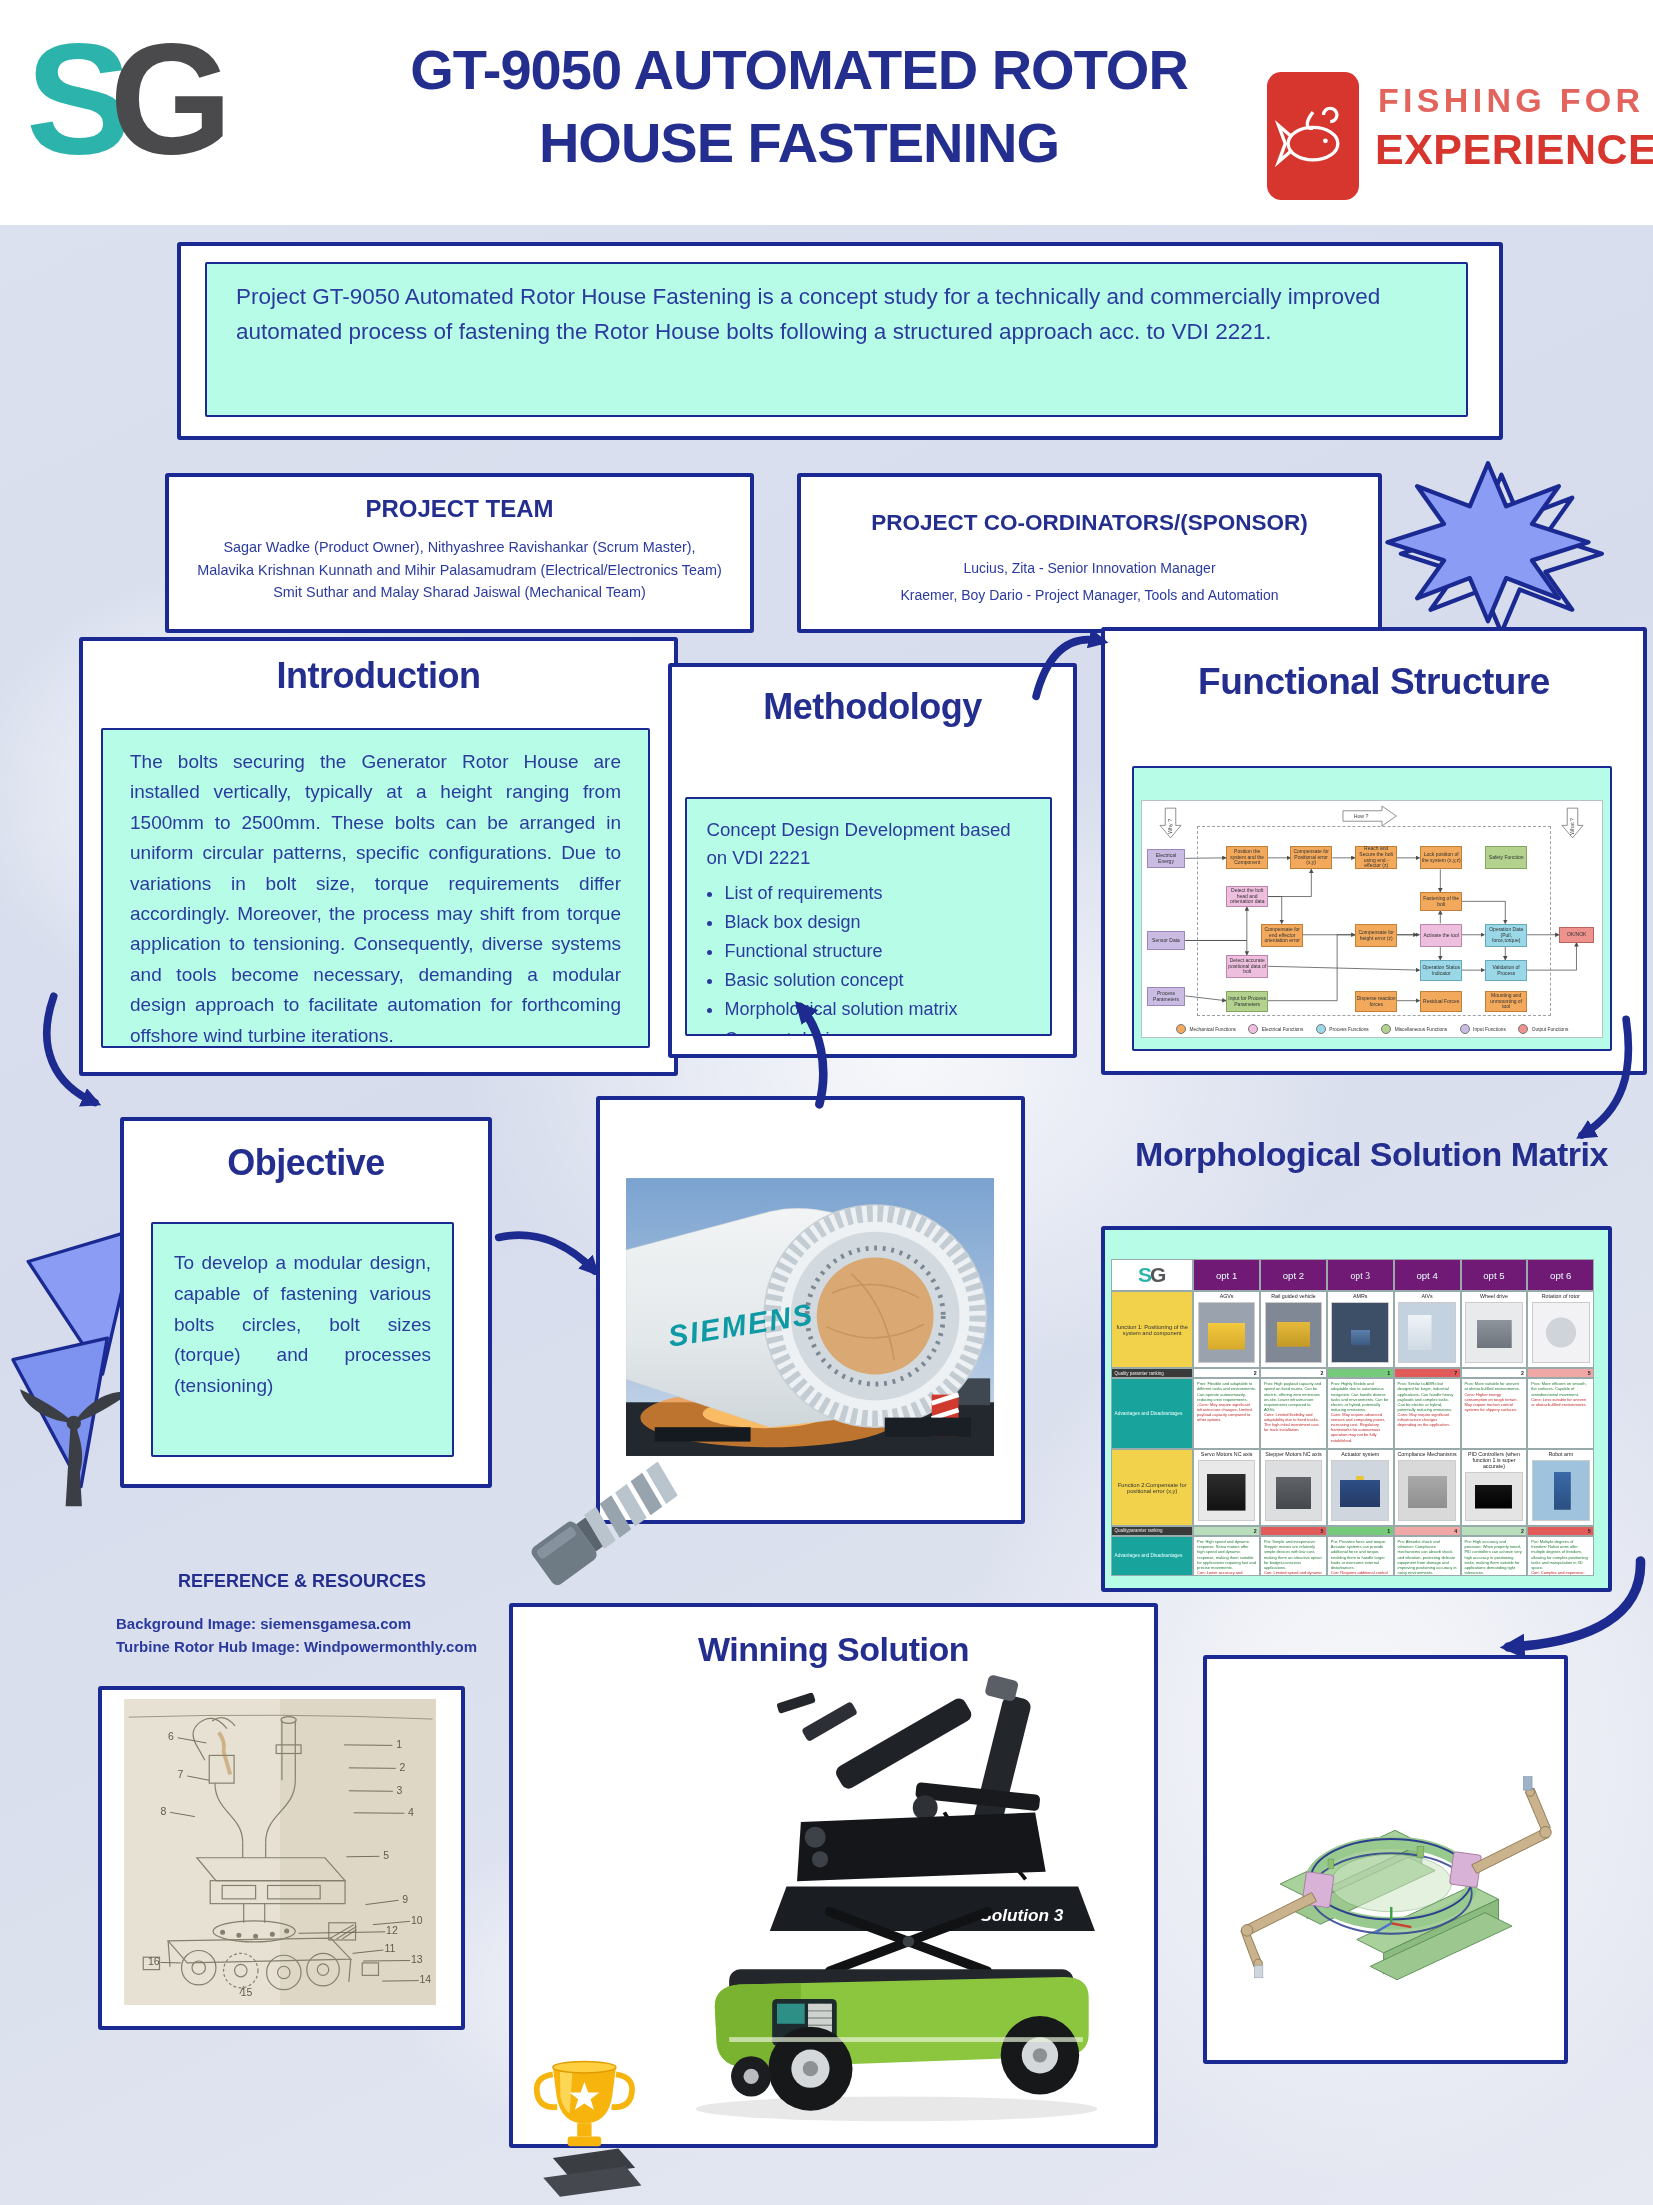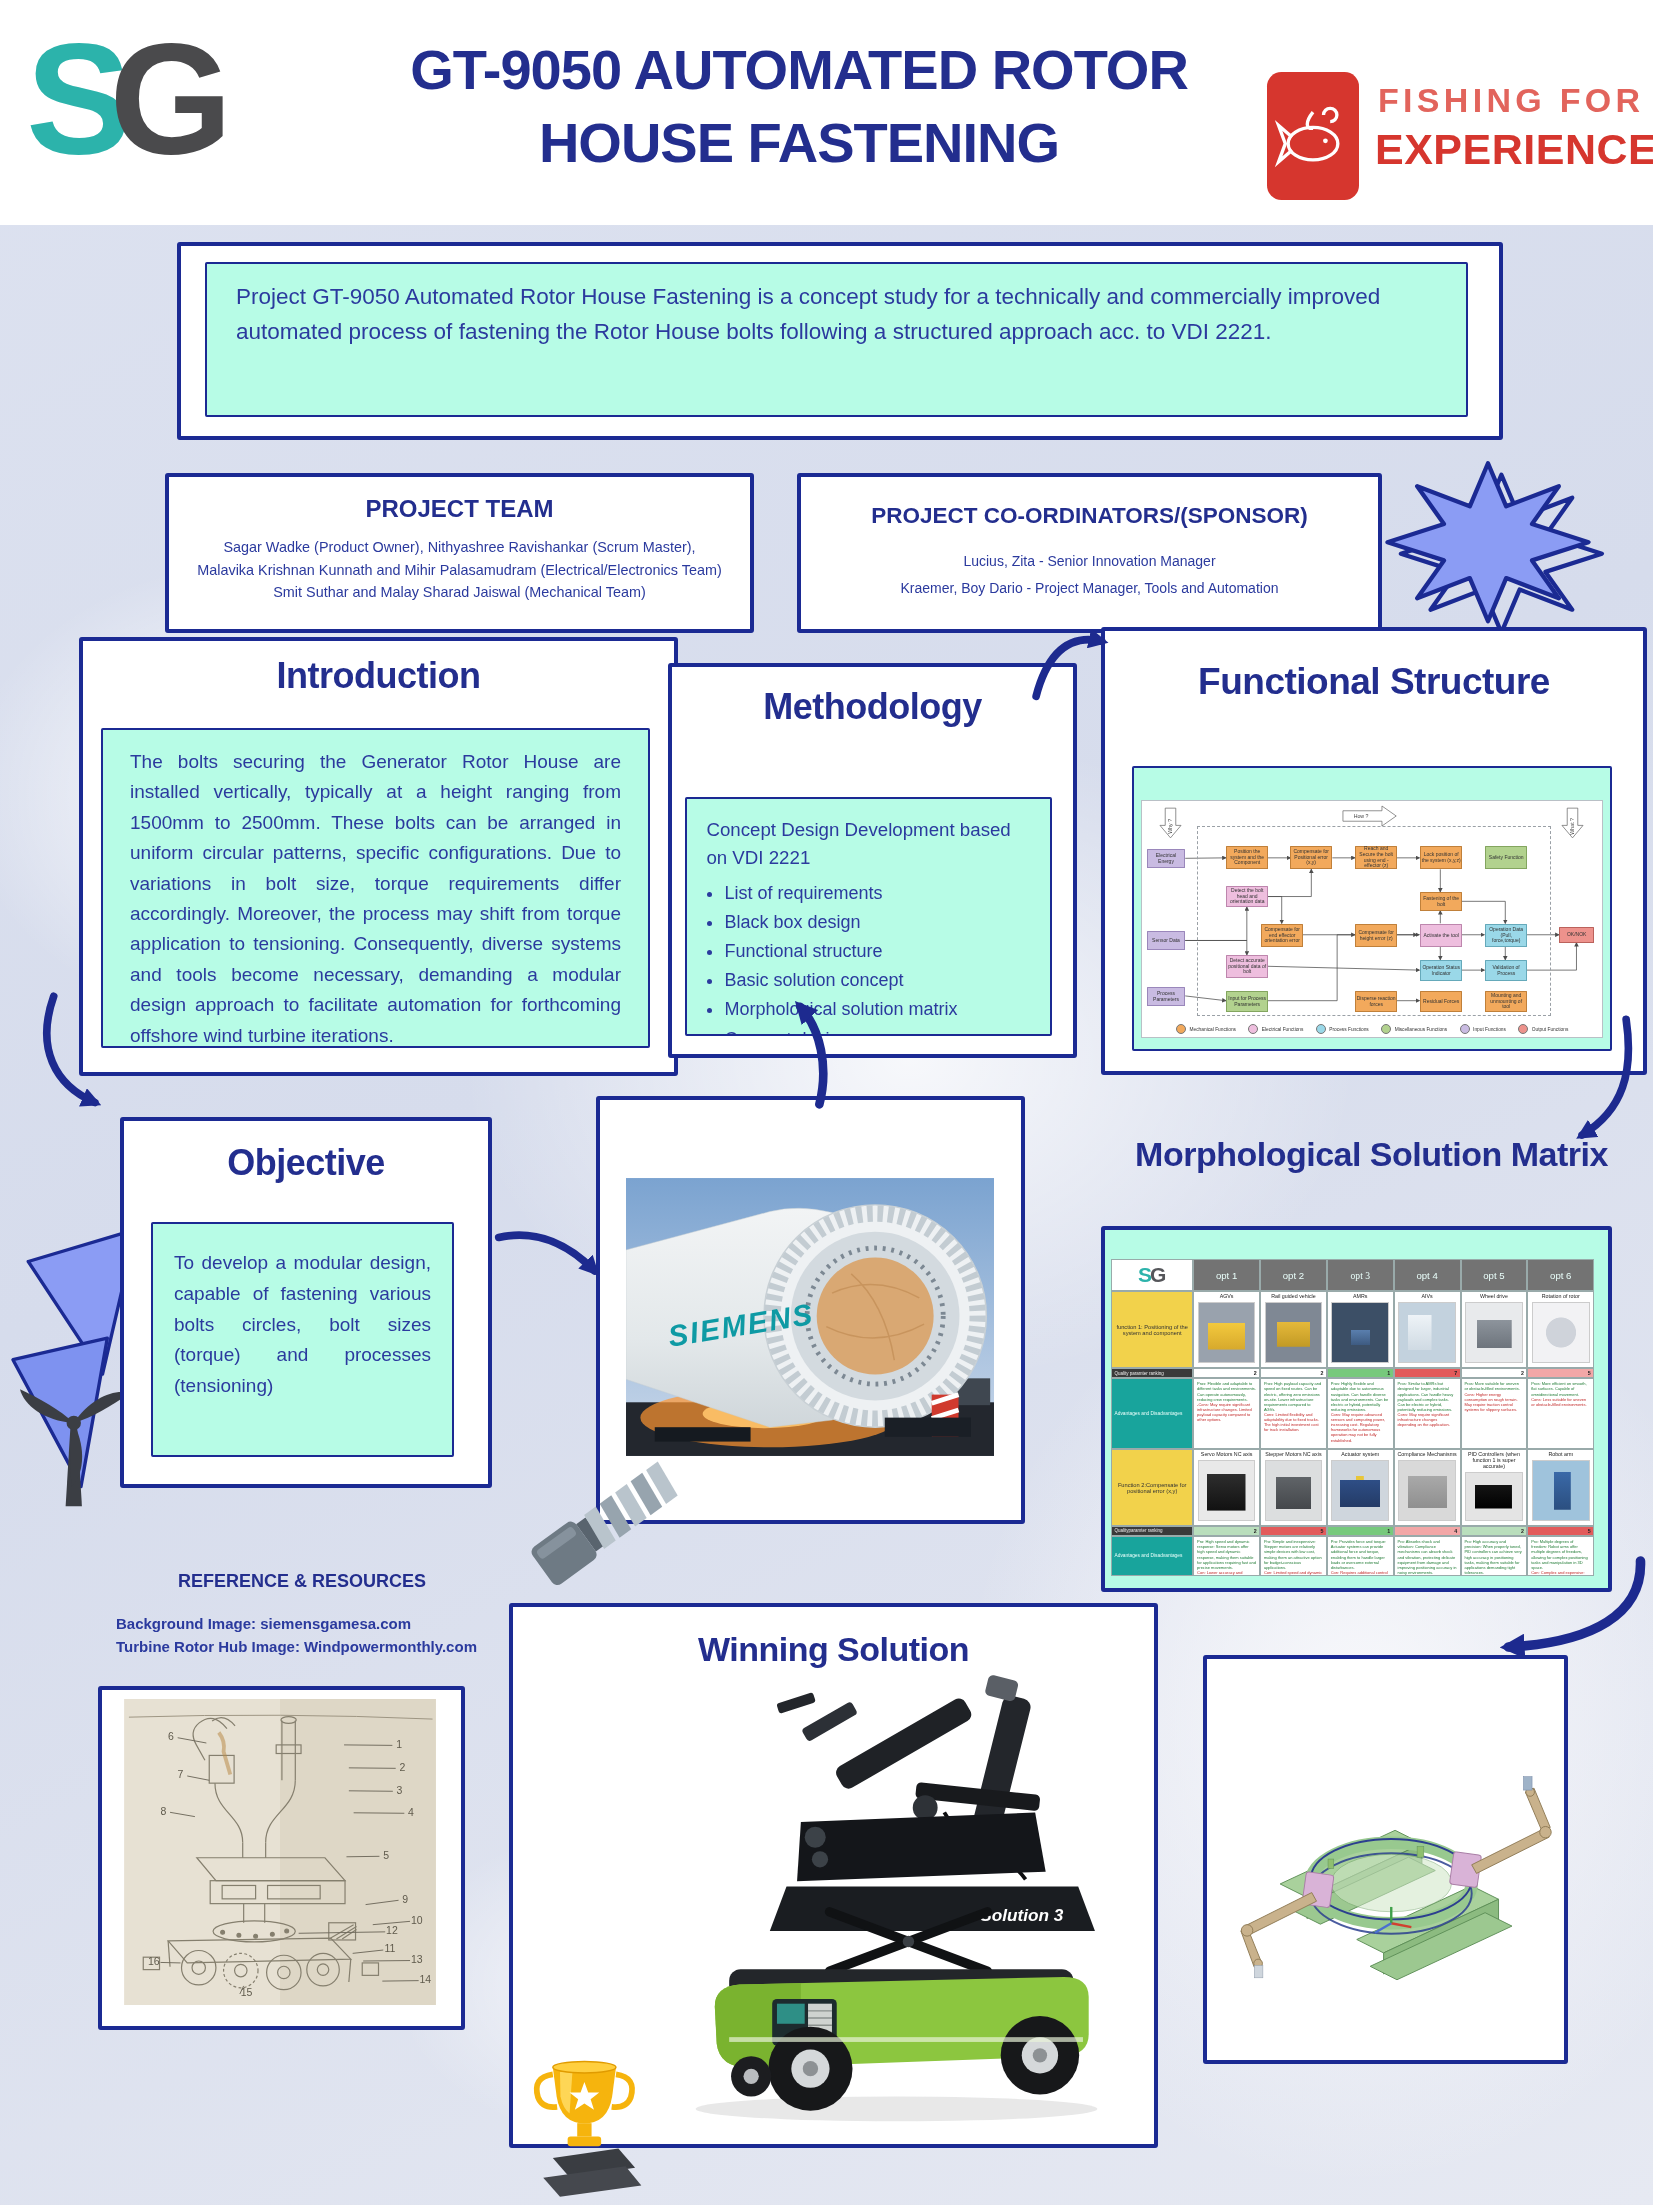--- a/index.html
+++ b/index.html
@@ -26,21 +26,21 @@
   h3.sub{margin:0;font-size:24px;font-weight:800;color:#232e8e;text-align:center;letter-spacing:0px;}
   .bodytxt{color:#2b3a9e;}
   
   #overview-card{left:177px;top:242px;width:1318px;height:190px;}
   #overview-card .mint{left:24px;top:16.3px;width:1259px;height:151px;}
   #overview-text{padding:16px 29px;font-size:22.5px;line-height:1.55;}
   
   #team-card{left:165px;top:473px;width:581px;height:152px;}
   #team-card h3{margin-top:18px;}
   #coord-card{left:797px;top:473px;width:577px;height:152px;}
-  #coord-card h3{margin-top:26px;font-size:22.5px;text-align:center;}
+  #coord-card h3{margin-top:33px;font-size:22.5px;text-align:center;}
   .card-lines{margin-top:13.4px;text-align:center;font-size:14.4px;line-height:1.55;color:#2b3a9e;}
   #coord-card .card-lines{margin-top:19px;line-height:1.9;font-size:14px;}
   
   #intro-card{left:79px;top:637px;width:591px;height:431px;}
   #intro-card h2{margin-top:14.4px;}
   #intro-card .mint{left:18px;top:87px;width:545px;height:316px;}
   #intro-text{padding:17px 27px;font-size:19px;line-height:1.6;text-align:justify;}
   
   #method-card{left:668px;top:663px;width:401px;height:387px;}
   #method-card h2{margin-top:19px;}
@@ -77,21 +77,21 @@
   #image-card{left:596px;top:1096px;width:421px;height:420px;}
   #siemens-svg{position:absolute;left:26px;top:78px;}
   
   #matrix-title{position:absolute;left:1101px;top:1135px;width:541px;z-index:2;}
   #matrix-card{left:1101px;top:1226px;width:503px;height:358px;background:#b7fce6;}
   #matrix-table{position:absolute;left:6.2px;top:29px;width:483px;height:317px;background:#fff;display:grid;
     grid-template-columns:82px repeat(6,1fr);}
   .mx{border:0.2px solid #9aa;box-sizing:border-box;overflow:hidden;}
   .mx-logo{background:#fff;display:flex;align-items:center;justify-content:center;font-size:21px;font-weight:700;}
   .mx-logo .s{color:#2cb3ab}.mx-logo .g{color:#55565a;margin-left:-1.9px}
-  .mx-head{background:#737373;color:#eafffb;display:flex;align-items:center;justify-content:center;font-size:9.6px;}
+  .mx-head{background:#701a75;color:#eafffb;display:flex;align-items:center;justify-content:center;font-size:9.6px;}
   .mx-flabel{background:#f2d24b;color:#333;font-size:5.7px;display:flex;align-items:center;justify-content:center;text-align:center;padding:1.9px;}
   .mx-fcell{background:#fff;display:flex;flex-direction:column;align-items:center;padding-top:1.9px;}
   .mx-cap{font-size:5.3px;color:#222;text-align:center;line-height:1.1;}
   .thumb{width:86%;flex:1;margin:2.4px 0 3.8px 0;border:0.5px solid #ccc;background-repeat:no-repeat;}
   .mx-rlabel{background:#3a3a3a;color:#eee;font-size:4.5px;display:flex;align-items:center;padding-left:2.4px;}
   .mx-rcell{font-size:5.3px;font-weight:700;color:#222;display:flex;align-items:center;justify-content:flex-end;padding-right:2.4px;}
   .rank-none{background:#fff}.rank-green{background:#77c97c}.rank-red{background:#e25b5b}
   .rank-salmon{background:#f2a7a7}.rank-lightgreen{background:#b9debc}
   .mx-plabel{background:#18a49c;color:#eafffb;font-size:4.8px;display:flex;align-items:center;padding-left:2.4px;text-align:left;}
   .mx-pcell{background:#fff;font-size:4px;line-height:1.28;padding:2.4px 2.9px;text-align:left;}

